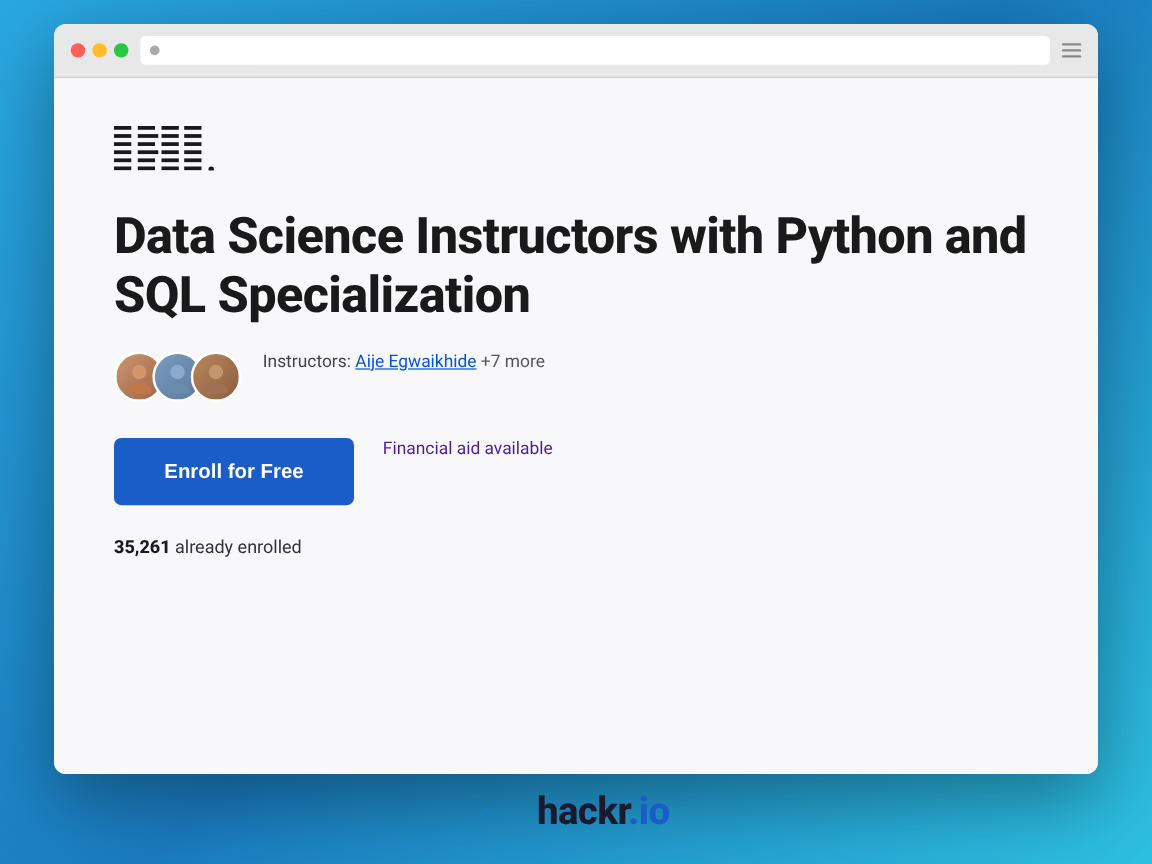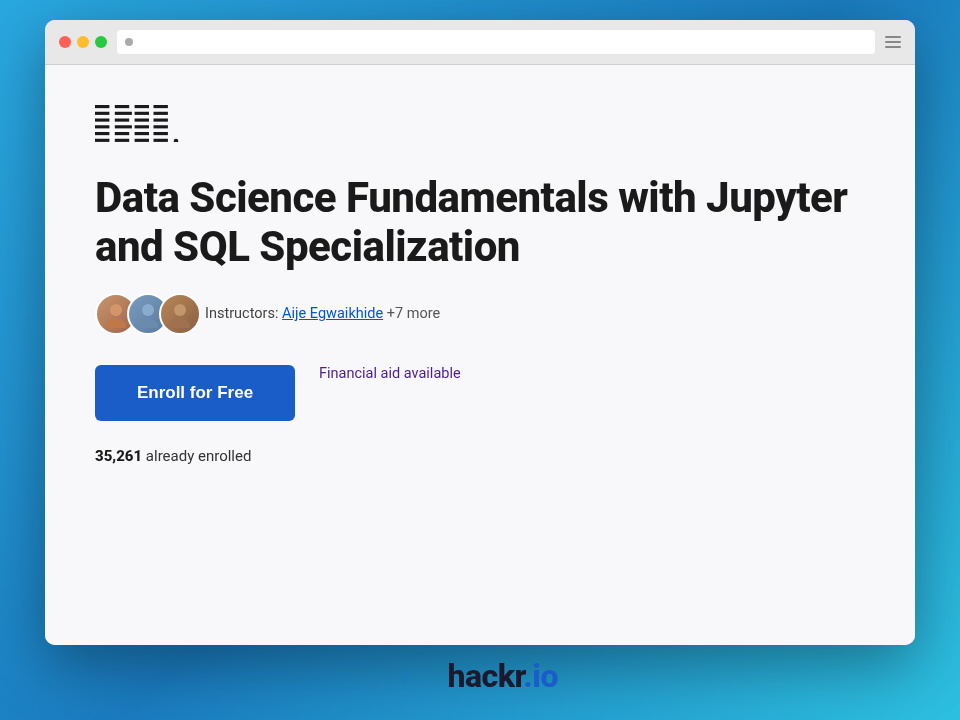--- a/index.html
+++ b/index.html
@@ -107,21 +107,21 @@
     .course-description {
       font-size: 15px;
       color: #444;
       line-height: 1.6;
       max-width: 780px;
       margin-bottom: 28px;
     }
 
     .instructors-row {
       display: flex;
-      align-items: center;
+      gap: 14px;
       margin-bottom: 30px;
     }
 
     .avatar-stack {
       display: flex;
     }
 
     .avatar {
       width: 42px;
       height: 42px;
@@ -280,21 +280,21 @@
         <rect x="65" y="7.5" width="16" height="3.5"></rect>
         <rect x="65" y="15" width="16" height="3.5"></rect>
         <rect x="65" y="22.5" width="16" height="3.5"></rect>
         <rect x="65" y="30" width="16" height="3.5"></rect>
         <rect x="65" y="37.5" width="16" height="3.5"></rect>
 
         <circle cx="90" cy="40" r="2.5"></circle>
       </svg>
     </div>
 
-    <h1 class="course-title">Data Science Fundamentals with Jupyter and SQL Specialization</h1>
+    <h1 class="course-title">Data Science Instructors with Python and SQL Specialization</h1>
 
 
     <div class="instructors-row">
       <div class="avatar-stack">
         <div class="avatar avatar-1">
 
           <svg width="28" height="28" viewBox="0 0 28 28" fill="none">
             <circle cx="14" cy="10" r="6" fill="#d4956a"></circle>
             <ellipse cx="14" cy="26" rx="10" ry="7" fill="#c07848"></ellipse>
           </svg>

